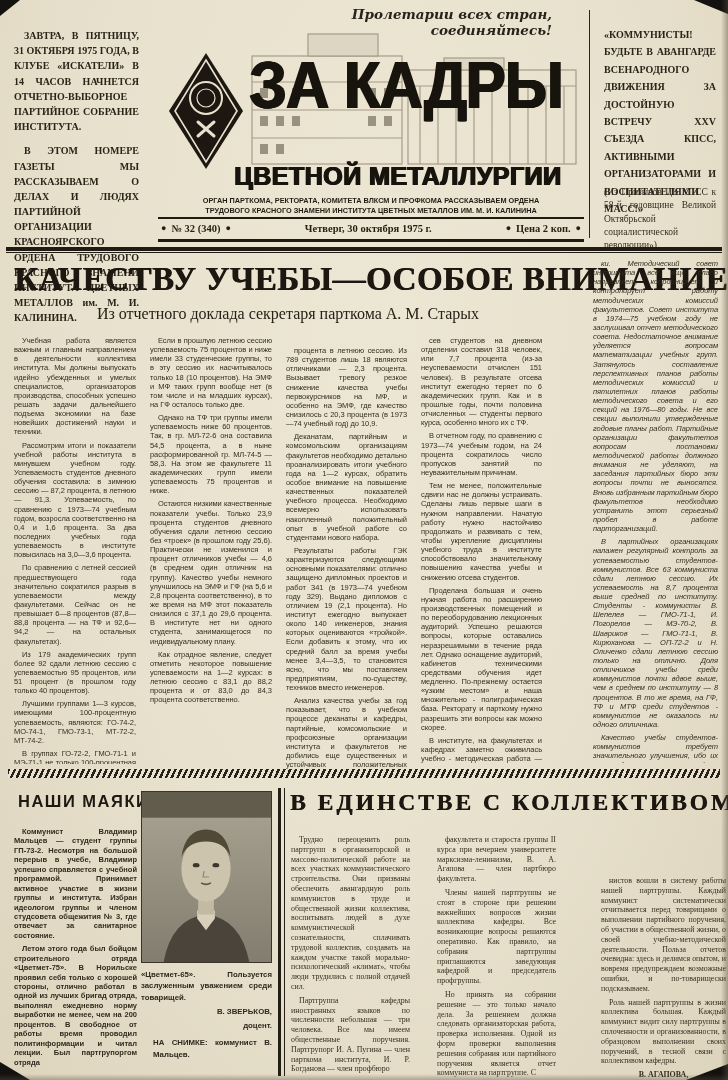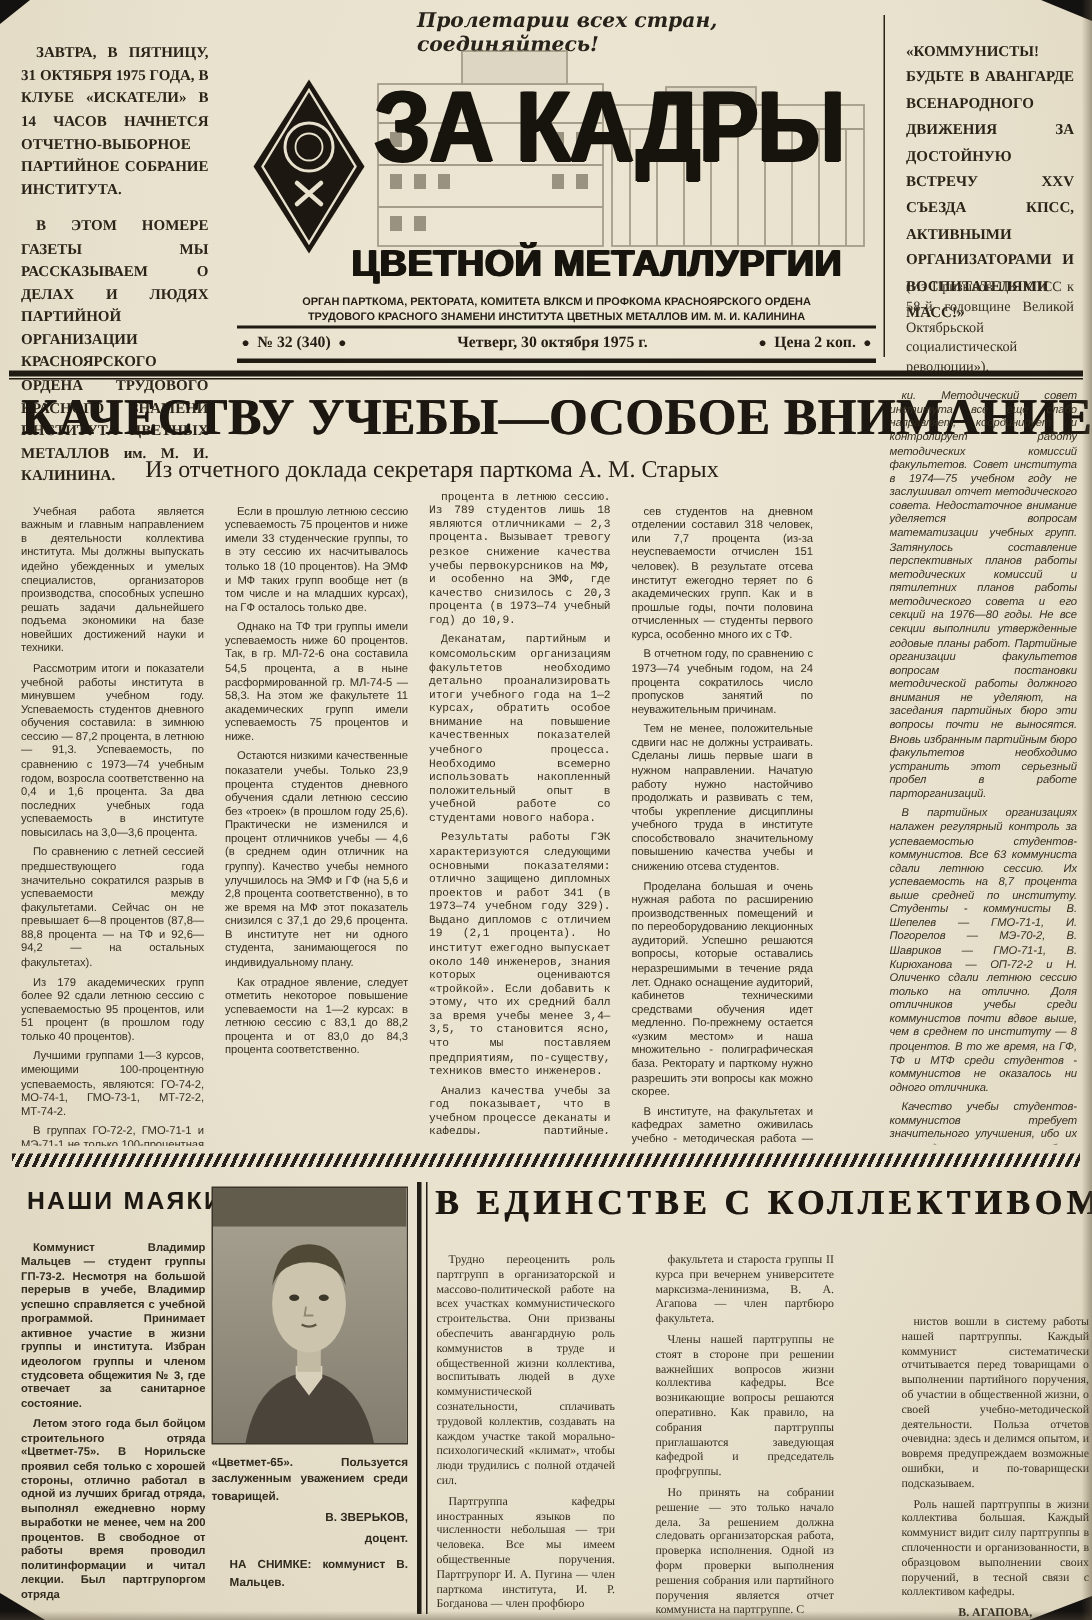--- a/index.html
+++ b/index.html
@@ -12,21 +12,21 @@
   
   .corner{position:absolute;background:#141210;}
   .c-tl{left:0;top:0;width:20px;height:16px;clip-path:polygon(0 0,100% 0,0 100%);}
   .c-tr{right:0;top:0;width:34px;height:14px;clip-path:polygon(0 0,100% 0,100% 100%);}
   .c-bl{left:0;bottom:0;width:30px;height:18px;clip-path:polygon(0 0,0 100%,100% 100%);}
   .c-br{right:0;bottom:0;width:42px;height:16px;clip-path:polygon(100% 0,100% 100%,0 100%);}
   .edge-r{position:absolute;right:0;top:0;width:7px;height:100%;background:linear-gradient(to left,rgba(90,80,60,.45),rgba(90,80,60,0));}
   .edge-b{position:absolute;left:0;bottom:0;width:100%;height:6px;background:linear-gradient(to top,rgba(90,80,60,.4),rgba(90,80,60,0));}
 
   
-  .slogan{left:278px;top:6px;width:274px;text-align:left;
+  .slogan{left:278px;top:6px;width:274px;text-align:right;
     font-family:"DejaVu Serif",serif;font-style:italic;font-weight:bold;font-size:13.5px;color:#27221a;}
   .announce{left:14px;top:28px;width:125px;text-align:justify;
     font-family:"Liberation Serif",serif;font-weight:bold;font-size:10px;line-height:1.52;color:#2a2419;}
   .announce p{margin:0 0 9px;text-indent:10px;}
   .quote-rule{left:589px;top:10px;width:0;height:228px;border-left:1.5px solid #2a2419;}
   .quote{left:604px;top:26px;width:112px;text-align:justify;
     font-family:"Liberation Serif",serif;font-weight:bold;font-size:10px;line-height:1.74;color:#2a2419;}
   .quote-src{left:604px;top:186px;width:112px;text-align:justify;
     font-family:"Liberation Serif",serif;font-size:9.5px;line-height:1.4;color:#352e22;}
   .building{left:248px;top:30px;width:332px;height:136px;opacity:.8;}
@@ -54,21 +54,21 @@
   .lead-head{left:14px;top:260px;width:548px;text-align:center;white-space:nowrap;
     font-family:"Liberation Serif",serif;font-weight:900;font-size:33px;letter-spacing:.5px;color:#1c1710;
     transform:scaleY(1.04);transform-origin:top left;text-shadow:.6px 0 #1c1710;}
   .lead-sub{left:14px;top:305px;width:548px;text-align:center;
     font-family:"Liberation Serif",serif;font-size:16px;color:#272117;}
   .col{overflow:hidden;text-align:justify;color:#352e21;}
   .col p{margin:0 0 4px;text-indent:8px;}
   .lead-col{font-size:7.5px;line-height:1.22;letter-spacing:-.05px;}
   .lc1{left:14px; top:336px;width:122px;height:428px;}
   .lc2{left:150px;top:336px;width:122px;height:428px;}
-  .lc3{left:286px;top:328px;width:121px;height:428px;font-family:Liberation Mono, monospace;}
+  .lc3{left:286px;top:346px;width:121px;height:428px;}
   .lc4{left:421px;top:336px;width:121px;height:428px;}
   .lc5{left:593px;top:259px;width:125px;height:504px;font-style:italic;}
 
   
   .hatch{left:8px;top:769px;width:712px;height:9px;
     background:repeating-linear-gradient(115deg,#26211a 0 2.4px,#e9e2cf 2.4px 5.2px);}
   .v-dbl{left:278px;top:788px;width:3px;height:288px;
     border-left:3px solid #221d15;border-right:1.2px solid #221d15;}
 
   
@@ -144,21 +144,21 @@
     <polygon points="38,1 75,59 38,117 1,59" fill="#1c1811"></polygon>
     <polygon points="38,8 69,59 38,110 7,59" fill="none" stroke="#e8e1cd" stroke-width="1.6"></polygon>
     <circle cx="38" cy="46" r="16" fill="none" stroke="#e8e1cd" stroke-width="2"></circle>
     <circle cx="38" cy="46" r="9" fill="none" stroke="#e8e1cd" stroke-width="1.2"></circle>
     <path d="M30 84 L46 70 M30 70 L46 84" stroke="#e8e1cd" stroke-width="3" stroke-linecap="round"></path>
   </svg>
 
   <div class="abs mast-title">ЗА КАДРЫ</div>
   <div class="abs mast-sub">ЦВЕТНОЙ МЕТАЛЛУРГИИ</div>
   <div class="abs organ">
-    <div>ОРГАН ПАРТКОМА, РЕКТОРАТА, КОМИТЕТА ВЛКСМ И ПРОФКОМА КРАСНОЯРСКОГО ОРДЕНА</div>
+    <div>ОРГАН ПАРТКОМА, РЕКТОРАТА, КОМИТЕТА ВЛКСМ И ПРОФКОМА РАССКАЗЫВАЕМ ОРДЕНА</div>
     <div>ТРУДОВОГО КРАСНОГО ЗНАМЕНИ ИНСТИТУТА ЦВЕТНЫХ МЕТАЛЛОВ ИМ. М. И. КАЛИНИНА</div>
   </div>
 
   <div class="abs issue-row">
     <span class="grp">
       <span class="bullet">●</span>
       <span>№ 32 (340)</span>
       <span class="bullet">●</span>
     </span>
     <span>Четверг, 30 октября 1975 г.</span>

